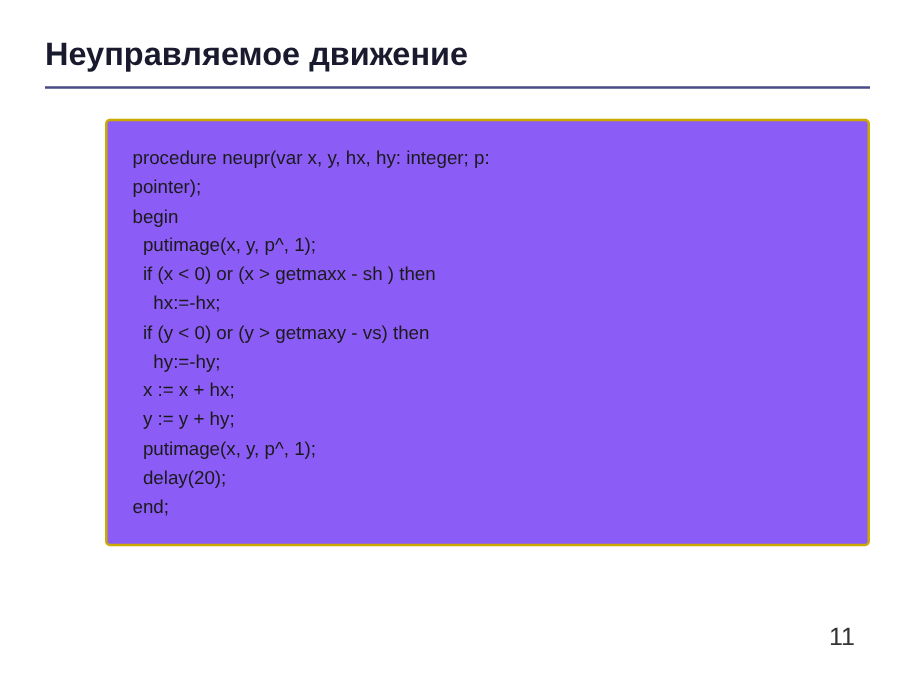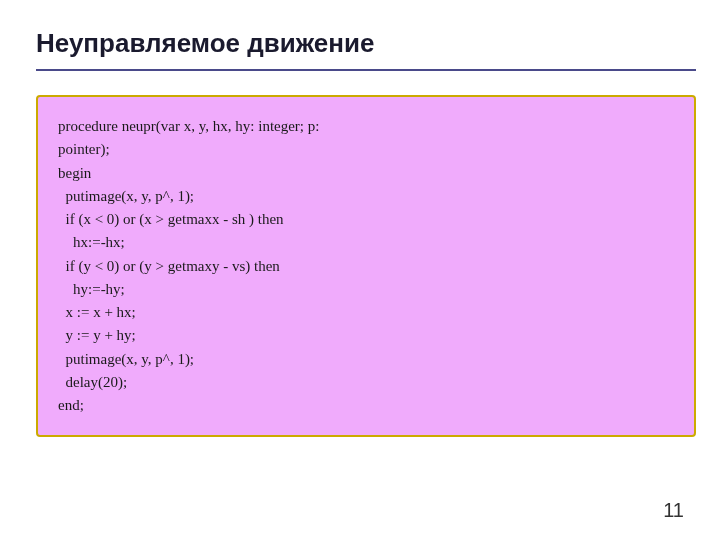--- a/index.html
+++ b/index.html
@@ -28,29 +28,30 @@
     .slide-title {
       font-size: 26px;
       font-weight: bold;
       color: #1a1a2e;
       padding-bottom: 10px;
       border-bottom: 2px solid #4a4a8a;
       margin-bottom: 24px;
     }
 
     .code-box {
-      background: #f0abfc;
+      background: #8b5cf6;
       border: 2px solid #ccaa00;
       border-radius: 4px;
       padding: 18px 20px;
-      font-family: Liberation Serif, serif;
+      font-family: Liberation Sans, sans-serif;
       font-size: 15px;
       color: #1a1a1a;
       line-height: 1.55;
       white-space: pre;
+      margin-left: 48px;
     }
 
     .page-number {
       position: absolute;
       bottom: 18px;
       right: 36px;
       font-size: 20px;
       color: #333;
     }
   </style>

